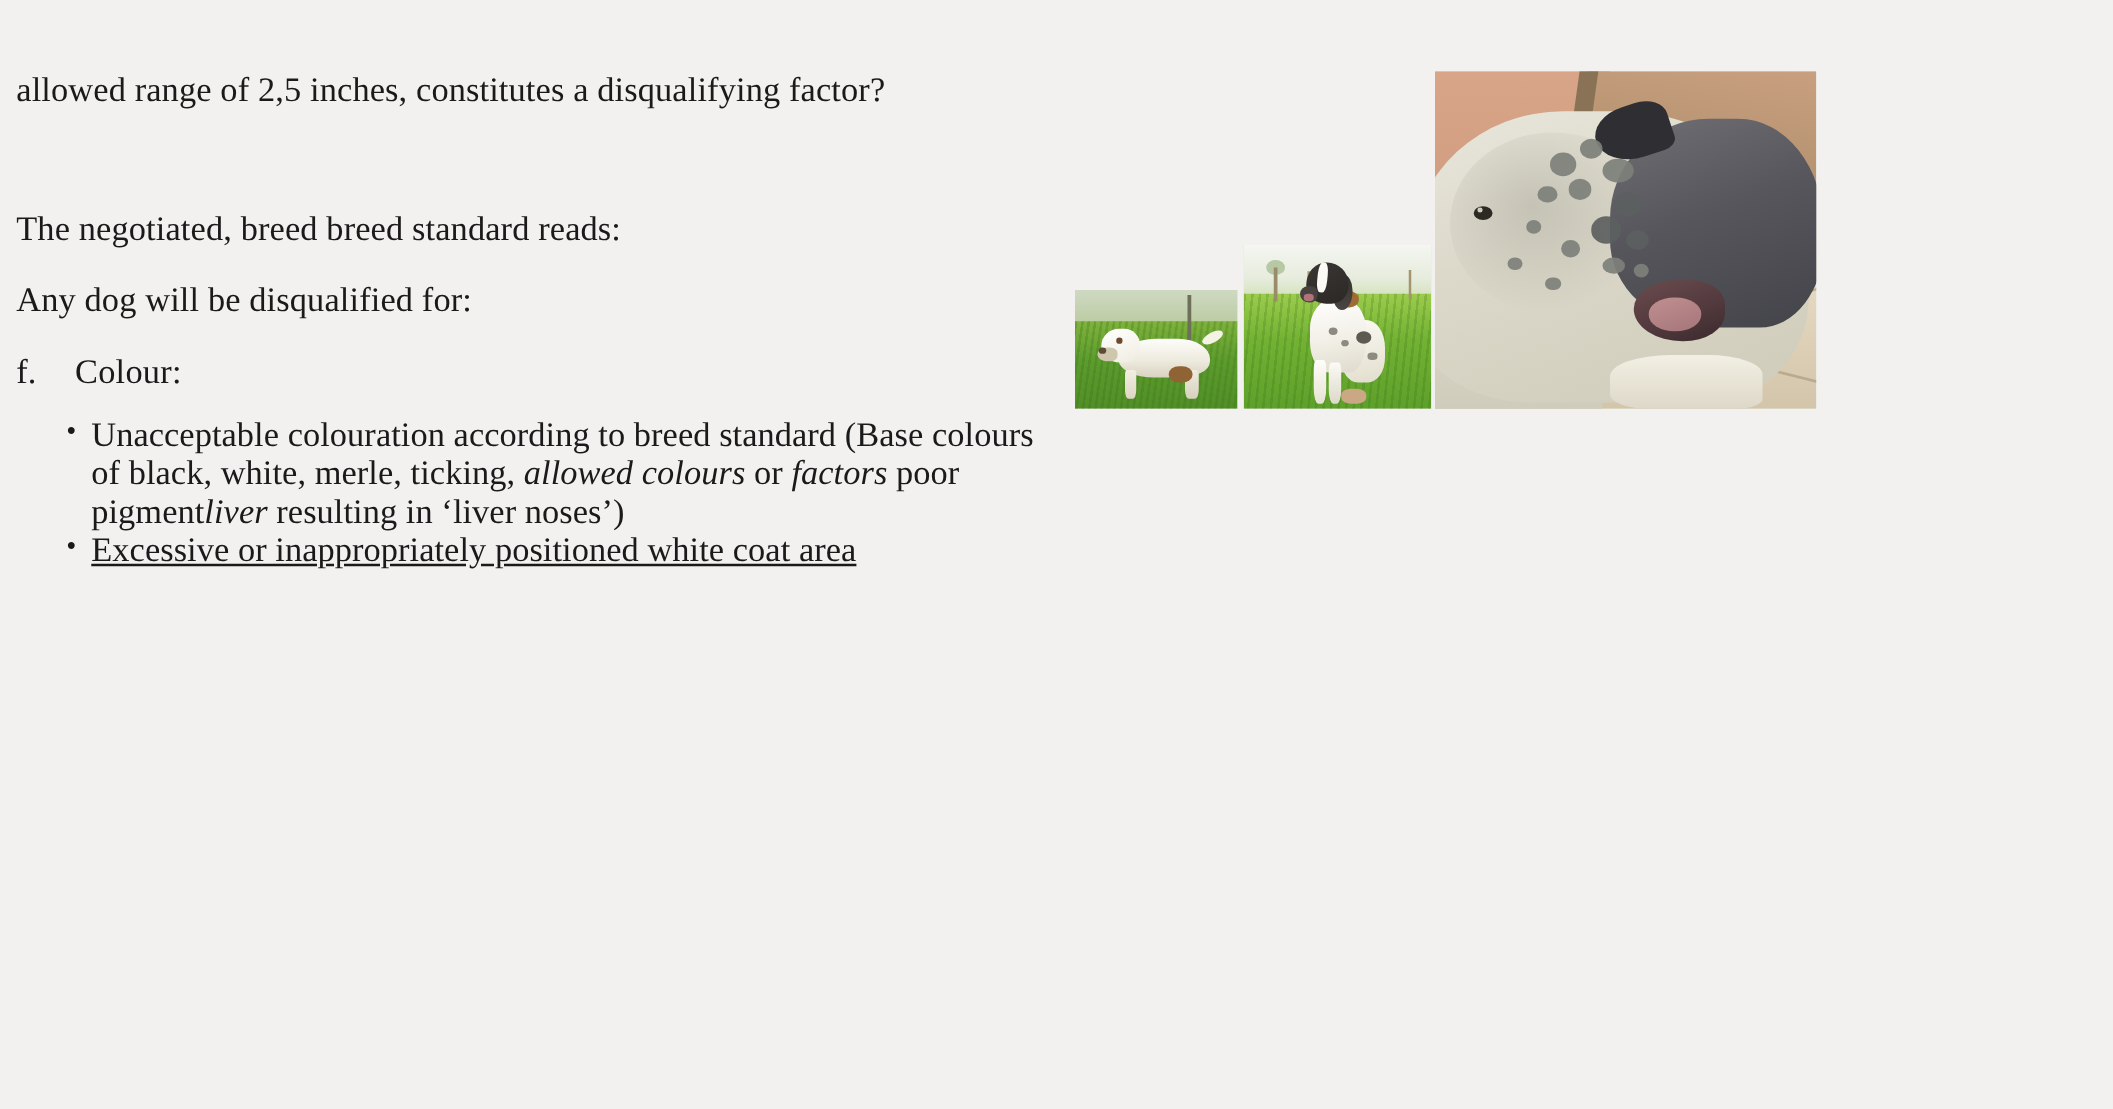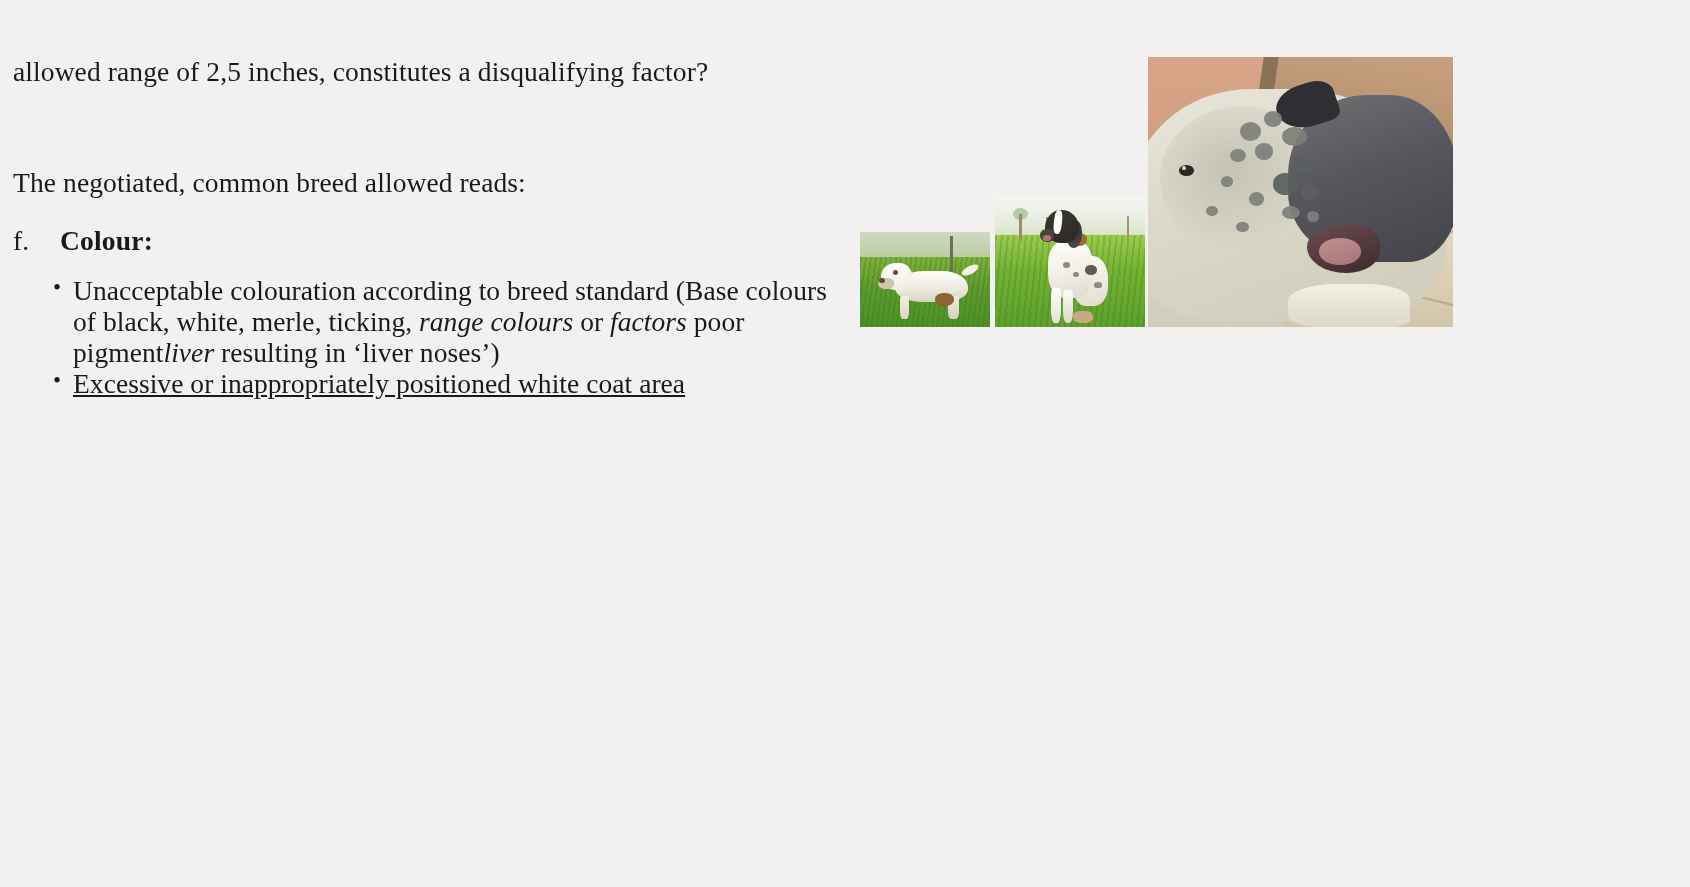--- a/index.html
+++ b/index.html
@@ -62,21 +62,21 @@
     padding-top: 23px;
     font-size: 27.5px;
     line-height: 1.25;
   }
   .lettered-item .marker {
     width: 47px;
     flex: 0 0 47px;
     font-weight: normal;
   }
   .lettered-item .item-label {
-    font-weight: bold;
+    font-weight: normal;
     letter-spacing: 0.2px;
   }
 
   
   .bullet-list {
     margin: 0;
     padding: 18px 0 0 0;
     list-style: none;
   }
   .bullet-list li {
@@ -327,30 +327,31 @@
 </head>
 <body>
 
 <div class="page">
 
   <div class="text-col">
 
     <p class="lead-line">allowed range of 2,5 inches, constitutes a disqualifying factor?</p>
 
 
-    <p class="para p1">The negotiated, common breed allowed reads:</p>
-
+    <p class="para p1">The negotiated, breed breed standard reads:</p>
+
+    <p class="para p2">Any dog will be disqualified for:</p>
 
     <div class="lettered-item">
       <span class="marker">f.</span>
       <span class="item-label">Colour:</span>
     </div>
 
     <ul class="bullet-list">
-      <li data-html="content.bullets.0.html">Unacceptable colouration according to breed standard (Base colours of black, white, merle, ticking, <em class="it">range colours</em> or <em class="it">factors</em> poor pigment<em class="it">liver</em> resulting in ‘liver noses’)</li>
+      <li data-html="content.bullets.0.html">Unacceptable colouration according to breed standard (Base colours of black, white, merle, ticking, <em class="it">allowed colours</em> or <em class="it">factors</em> poor pigment<em class="it">liver</em> resulting in ‘liver noses’)</li>
       <li data-html="content.bullets.1.html">Excessive or inappropriately positioned white coat area</li>
     </ul>
 
   </div>
 
   <div class="photo-strip">
 
     <div class="photo" id="photo-1" title="Small photo of a white bulldog-type dog standing in profile on green grass">
       <div class="p1-sky"></div>
       <div class="p1-grass"></div>

